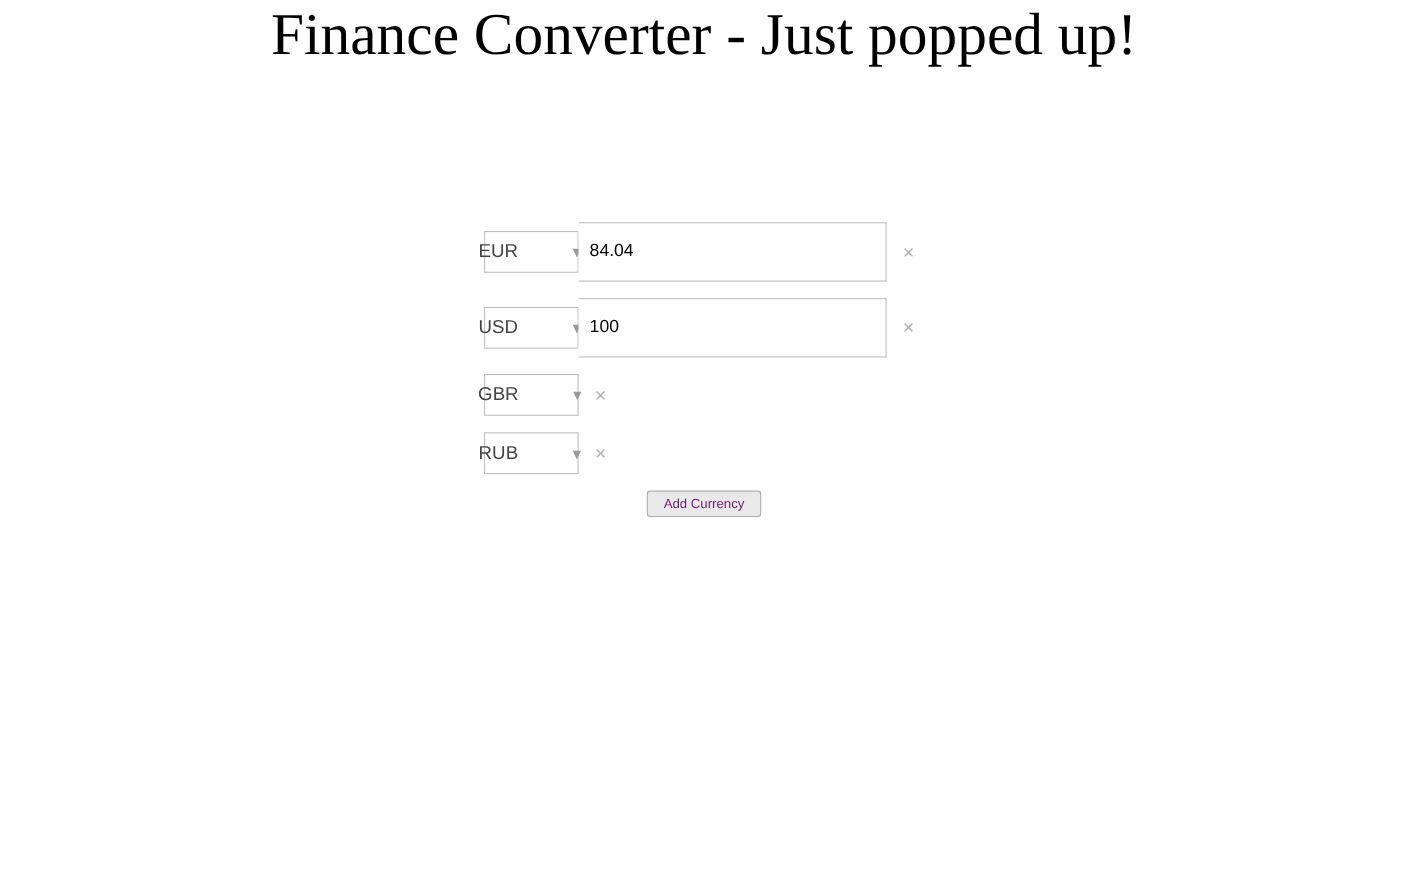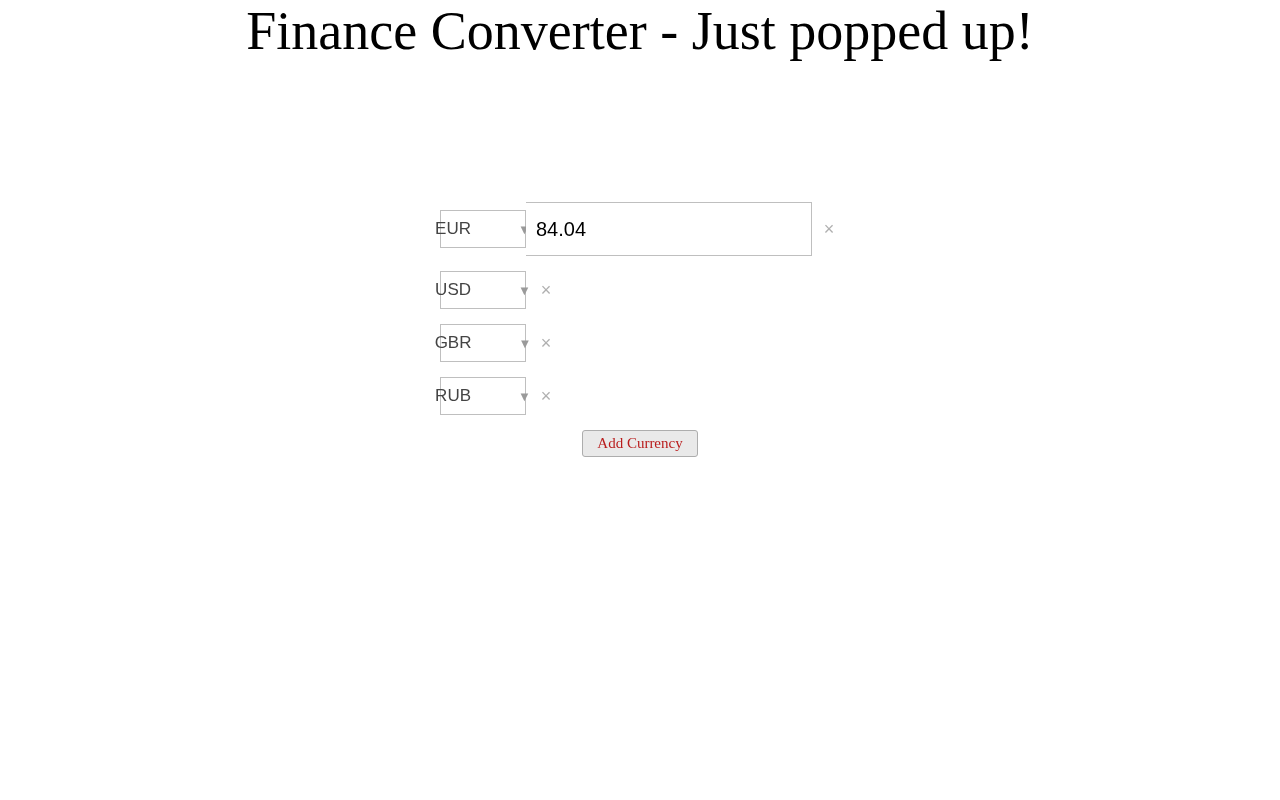--- a/index.html
+++ b/index.html
@@ -50,47 +50,47 @@
     .select-box .caret {
       color: #9a9a9a;
       font-size: 13px;
     }
     .value-input {
       flex: 1;
       height: 54px;
       border: 1px solid #bfbfbf;
       border-left: none;
       background: #ffffff;
-      font-size: 20px;
+      font-size: 16px;
       color: #000;
       padding: 0 10px;
       outline: none;
     }
     .remove {
       width: 28px;
       text-align: center;
       color: #b0b0b0;
       font-size: 18px;
       cursor: pointer;
       user-select: none;
       margin-left: 6px;
     }
     .add-row {
       text-align: center;
       margin-top: 4px;
     }
     .add-btn {
-      font-size: 15px;
-      font-family: Liberation Serif, serif;
+      font-size: 12px;
+      font-family: Liberation Sans, sans-serif;
       padding: 4px 14px;
       background: #e9e9e9;
       border: 1px solid #adadad;
       border-radius: 3px;
       cursor: pointer;
-      color: #b91c1c;
+      color: #701a75;
     }
   </style>
 </head>
 <body>
 
 <h1 class="title">Finance Converter - Just popped up!</h1>
 
 <div class="converter">
 
   <div class="row">
@@ -100,20 +100,21 @@
     </div>
     <input class="value-input" type="text" value="84.04" style="">
     <span class="remove">×</span>
   </div>
 
   <div class="row">
     <div class="select-box">
       <span class="code">USD</span>
       <span class="caret">▼</span>
     </div>
+    <input class="value-input" type="text" value="100" style="">
     <span class="remove">×</span>
   </div>
 
   <div class="row">
     <div class="select-box">
       <span class="code">GBR</span>
       <span class="caret">▼</span>
     </div>
     <span class="remove">×</span>
   </div>

